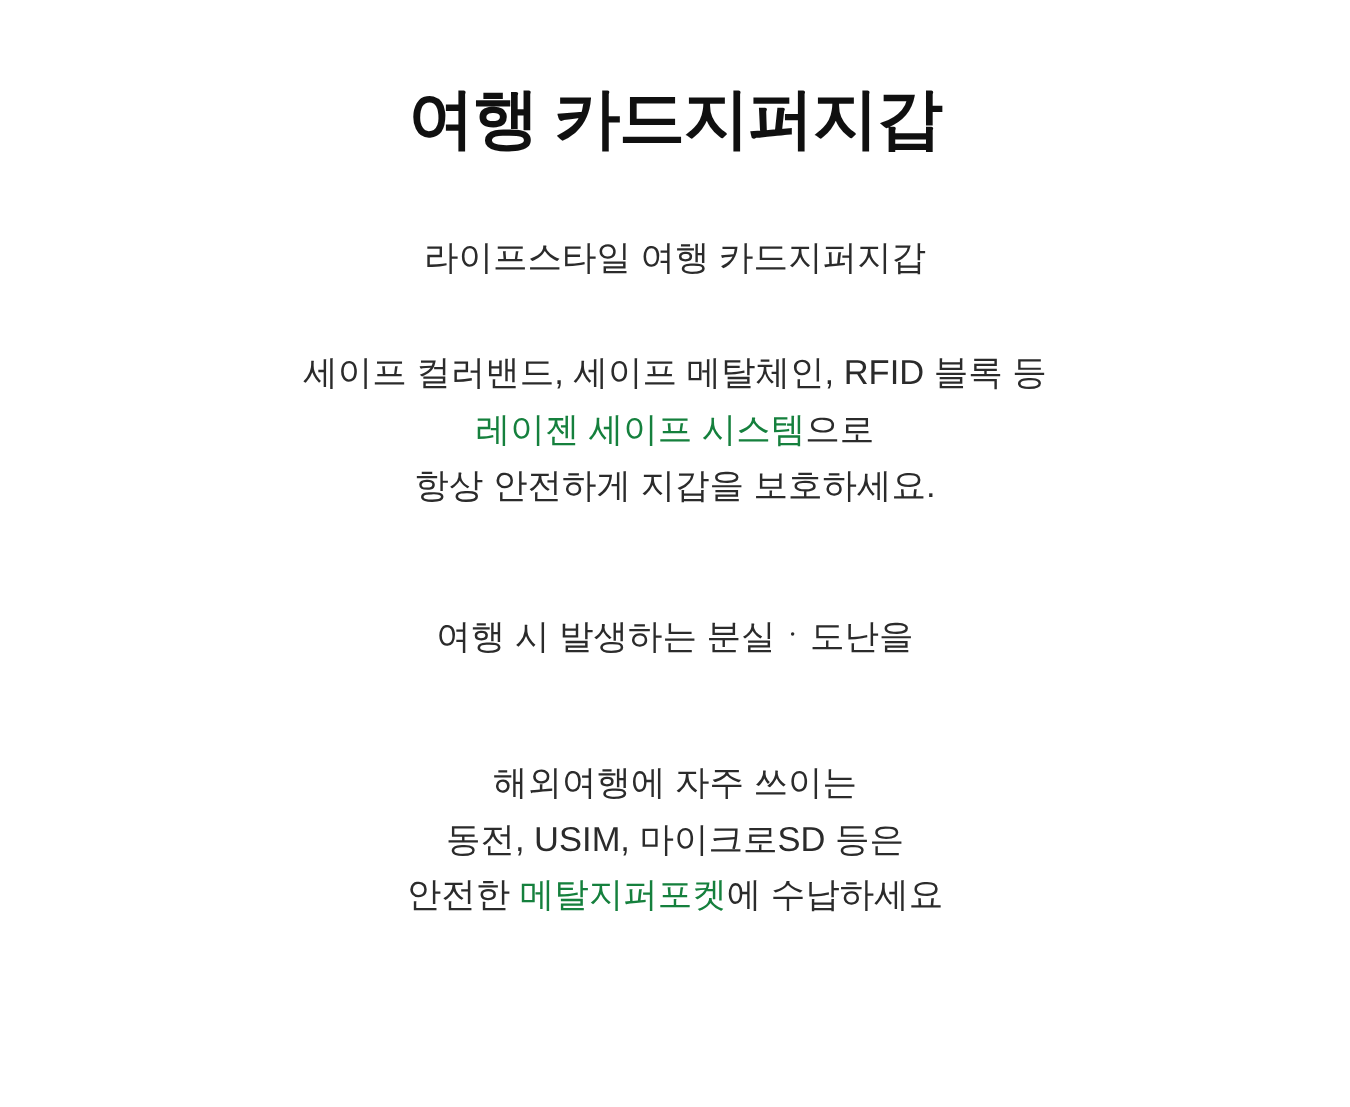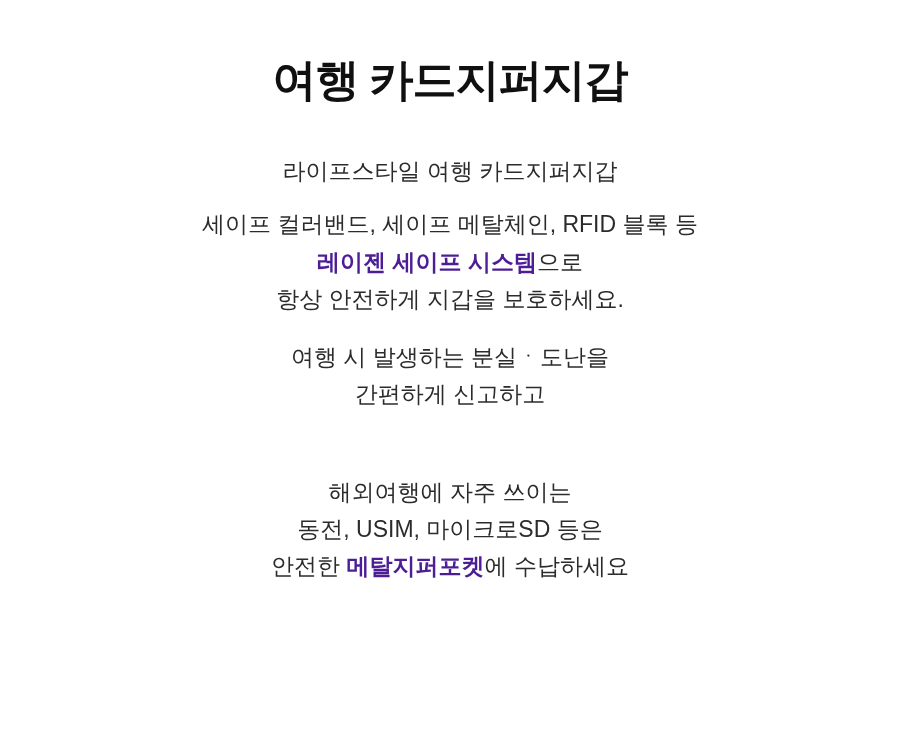--- a/index.html
+++ b/index.html
@@ -37,26 +37,26 @@
     font-size: 23px;
     line-height: 1.62;
     color: #2b2b2b;
     font-weight: normal;
   }
   .block .line {
     display: block;
     white-space: nowrap;
   }
   .block .strong {
-    font-weight: bold;
-    color: #4c1d95;
+    font-weight: normal;
+    color: #15803d;
   }
   .gap-1 { margin-top: 46px; }
-  .gap-2 { margin-top: 16px; }
-  .gap-3 { margin-top: 21px; }
+  .gap-2 { margin-top: 40px; }
+  .gap-3 { margin-top: 64px; }
   .gap-4 { margin-top: 60px; }
 </style>
 </head>
 <body>
 
 <div class="page">
 
   <h1 class="title">여행 카드지퍼지갑</h1>
 
   <div class="block gap-1">
@@ -74,23 +74,20 @@
     </span>
     <span class="line">
       <span>항상 안전하게 지갑을 보호하세요.</span>
     </span>
   </div>
 
   <div class="block gap-3">
     <span class="line">
       <span>여행 시 발생하는 분실ㆍ도난을</span>
     </span>
-    <span class="line">
-      <span>간편하게 신고하고</span>
-    </span>
   </div>
 
   <div class="block gap-4">
     <span class="line">
       <span>해외여행에 자주 쓰이는</span>
     </span>
     <span class="line">
       <span>동전, USIM, 마이크로SD 등은</span>
     </span>
     <span class="line">

